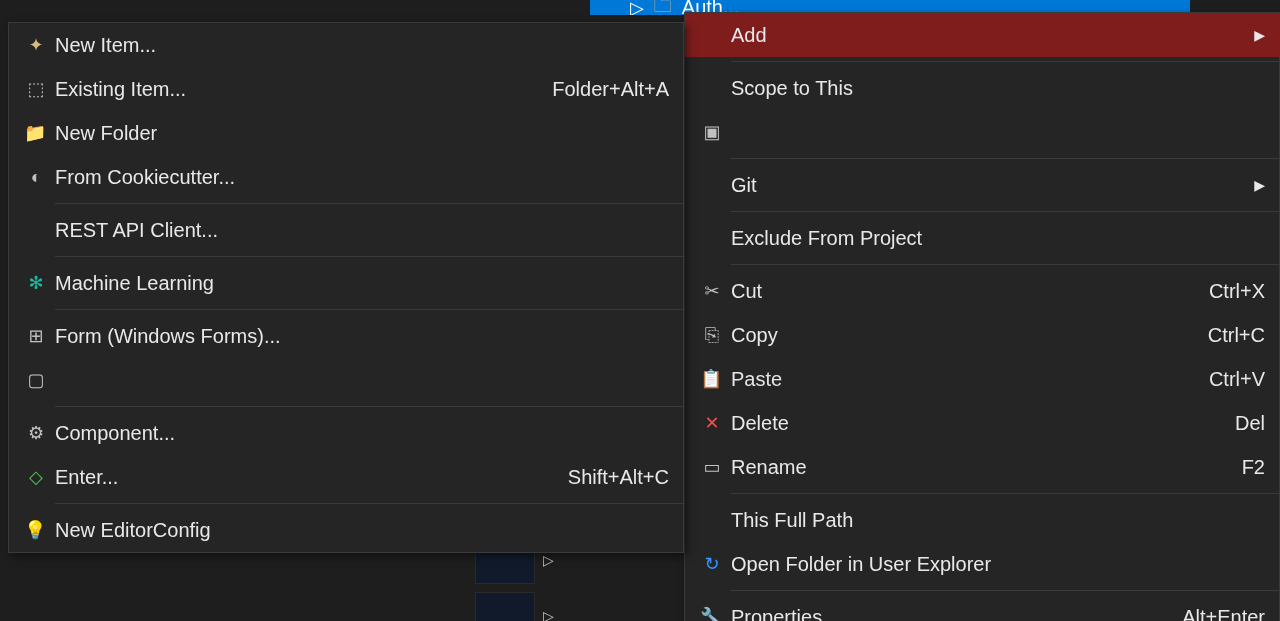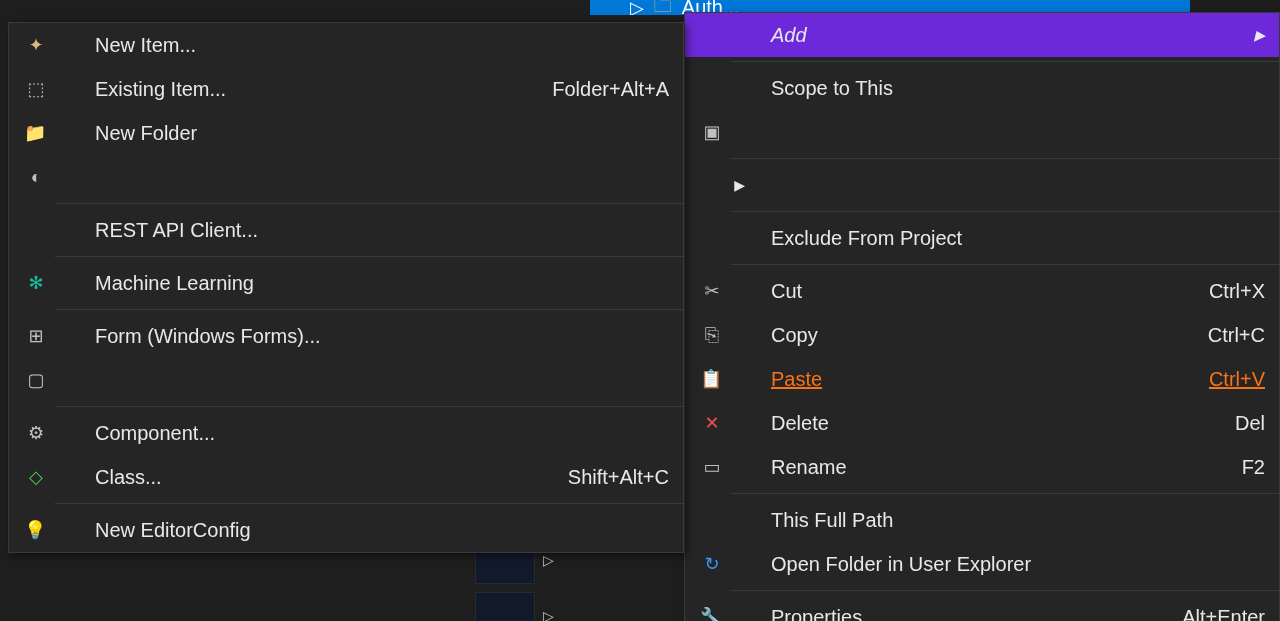--- a/index.html
+++ b/index.html
@@ -49,40 +49,37 @@
     }
     .menu-item {
       display: flex;
       align-items: center;
       height: 44px;
       padding: 0 14px 0 8px;
       cursor: default;
       position: relative;
     }
     .menu-item.highlighted {
-      background: #6d28d9;
-      font-style: italic;
+      background: #7f1d1d;
     }
     .menu-item.disabled .label,
     .menu-item.disabled .shortcut {
-      color: #f97316;
-      text-decoration: underline;
+      color: #e5e5e5;
     }
     .icon-slot {
       width: 38px;
       display: flex;
       align-items: center;
       justify-content: center;
       flex-shrink: 0;
     }
     .label {
       flex: 1;
       white-space: nowrap;
       color: #e8e8e8;
-      margin-left: 40px;
     }
     .shortcut {
       color: #e8e8e8;
       padding-left: 20px;
       white-space: nowrap;
     }
     .submenu-arrow {
       width: 14px;
       text-align: right;
       color: #e8e8e8;
@@ -156,20 +153,21 @@
       <span class="label">Scope to This</span>
     </div>
     <div class="menu-item">
       <span class="icon-slot">
         <span class="glyph ">▣</span>
       </span>
     </div>
     <div class="separator"></div>
     <div class="menu-item">
       <span class="icon-slot"></span>
+      <span class="label">Git</span>
       <span class="submenu-arrow">▶</span>
     </div>
     <div class="separator"></div>
     <div class="menu-item">
       <span class="icon-slot"></span>
       <span class="label">Exclude From Project</span>
     </div>
     <div class="separator"></div>
     <div class="menu-item">
       <span class="icon-slot">
@@ -243,20 +241,21 @@
     <div class="menu-item">
       <span class="icon-slot">
         <span class="glyph glyph-yellow">📁</span>
       </span>
       <span class="label">New Folder</span>
     </div>
     <div class="menu-item">
       <span class="icon-slot">
         <span class="glyph ">◐</span>
       </span>
+      <span class="label">From Cookiecutter...</span>
     </div>
     <div class="separator"></div>
     <div class="menu-item">
       <span class="icon-slot"></span>
       <span class="label">REST API Client...</span>
     </div>
     <div class="separator"></div>
     <div class="menu-item">
       <span class="icon-slot">
         <span class="glyph glyph-teal">✻</span>
@@ -279,21 +278,21 @@
     <div class="menu-item">
       <span class="icon-slot">
         <span class="glyph ">⚙</span>
       </span>
       <span class="label">Component...</span>
     </div>
     <div class="menu-item">
       <span class="icon-slot">
         <span class="glyph glyph-green">◇</span>
       </span>
-      <span class="label">Class...</span>
+      <span class="label">Enter...</span>
       <span class="shortcut">Shift+Alt+C</span>
     </div>
     <div class="separator"></div>
     <div class="menu-item">
       <span class="icon-slot">
         <span class="glyph ">💡</span>
       </span>
       <span class="label">New EditorConfig</span>
     </div>
   </div>

